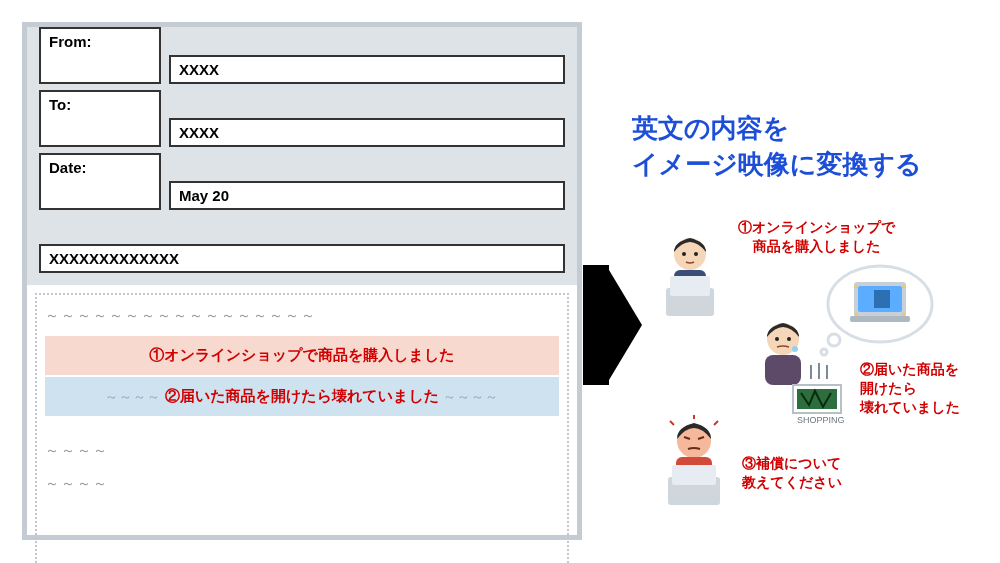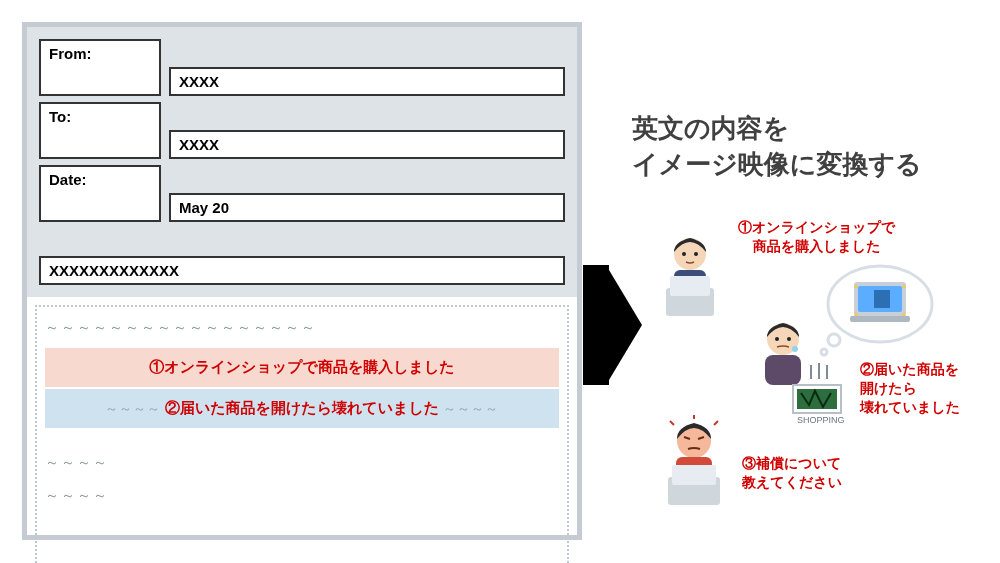--- a/index.html
+++ b/index.html
@@ -15,21 +15,21 @@
     position: absolute;
     top: 22px;
     left: 22px;
     width: 560px;
     height: 518px;
     border: 5px solid #c4cbd2;
     background: #fff;
   }
   .header-block {
     background: #dde3e7;
-    padding: 12px 12px 6px 12px;
+    padding: 0 12px 6px 12px;
   }
   .header-row { display: flex; gap: 8px; margin-bottom: 6px; }
   .header-label {
     width: 122px;
     border: 2px solid #333;
     background: #fff;
     padding: 4px 8px;
     font-weight: bold;
     font-size: 15px;
   }
@@ -87,21 +87,21 @@
     vertical-align: top;
     margin-left: -3px;
   }
 
   .right-title {
     position: absolute;
     left: 632px;
     top: 110px;
     font-size: 26px;
     font-weight: bold;
-    color: #404040;
+    color: #1d4ed8;
     line-height: 1.4;
   }
 
   .caption {
     position: absolute;
     color: #d00000;
     font-size: 14px;
     font-weight: bold;
     line-height: 1.35;
   }

